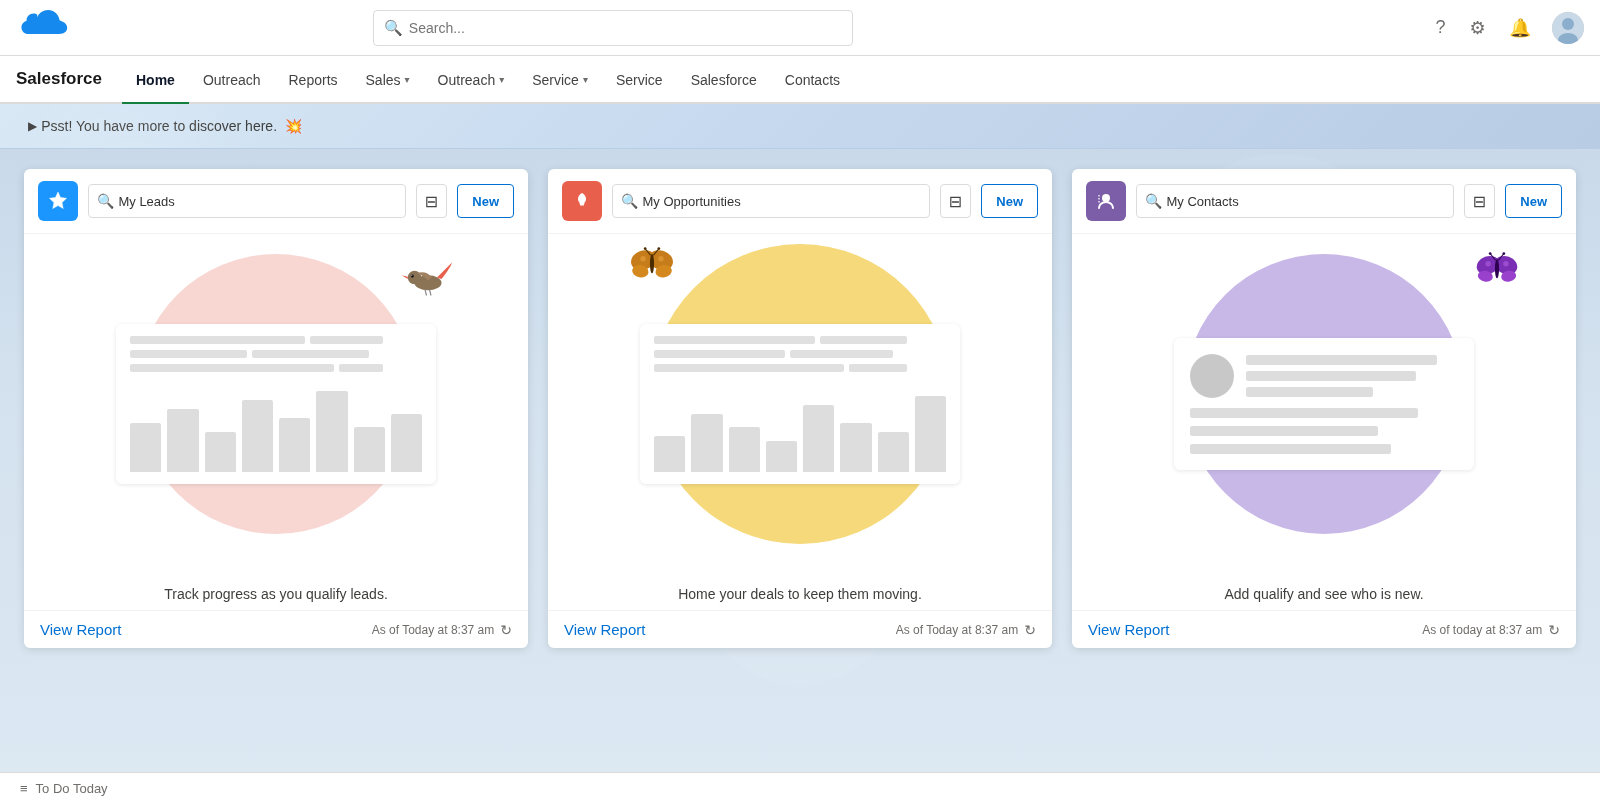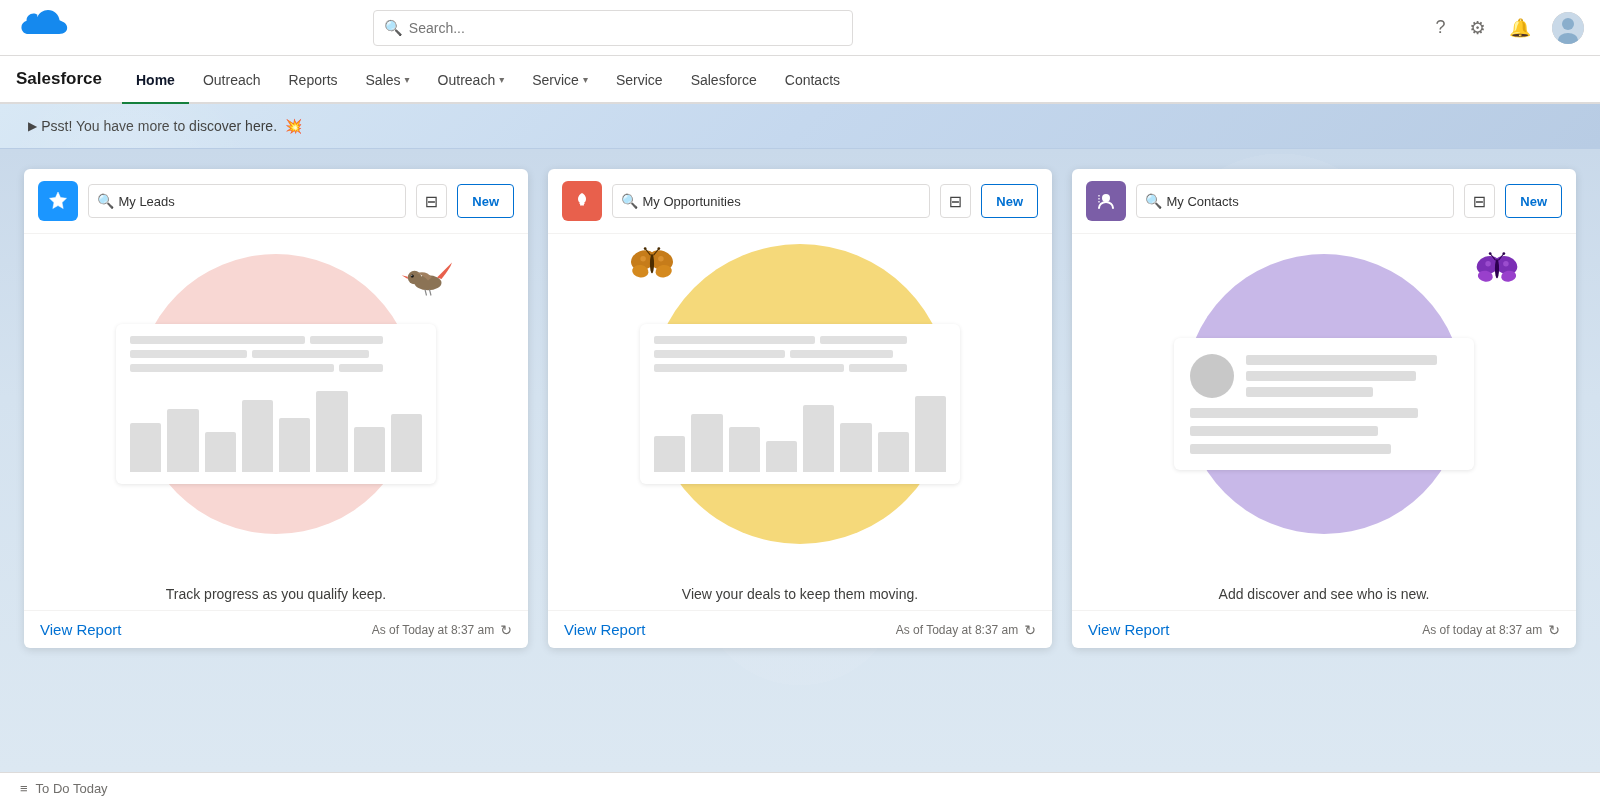--- a/index.html
+++ b/index.html
@@ -540,21 +540,21 @@
             <div class="chart-bar" style="height:70%;"></div>
             <div class="chart-bar" style="height:45%;"></div>
             <div class="chart-bar" style="height:80%;"></div>
             <div class="chart-bar bar-accent" style="height:60%;"></div>
             <div class="chart-bar" style="height:90%;"></div>
             <div class="chart-bar" style="height:50%;"></div>
             <div class="chart-bar" style="height:65%;"></div>
           </div>
         </div>
       </div>
-      <div class="card-desc">Track progress as you qualify keep.</div>
+      <div class="card-desc">Track progress as you qualify leads.</div>
       <div class="card-footer">
         <a class="view-report-link">View Report</a>
         <div class="card-footer-meta">
           <span>As of Today at 8:37 am</span>
           <span class="refresh-icon">↻</span>
         </div>
       </div>
     </div>
 
     <div class="card">
@@ -616,21 +616,21 @@
             <div class="chart-bar" style="height:65%;"></div>
             <div class="chart-bar" style="height:50%;"></div>
             <div class="chart-bar" style="height:35%;"></div>
             <div class="chart-bar" style="height:75%;"></div>
             <div class="chart-bar" style="height:55%;"></div>
             <div class="chart-bar" style="height:45%;"></div>
             <div class="chart-bar" style="height:85%;"></div>
           </div>
         </div>
       </div>
-      <div class="card-desc">View your deals to keep them moving.</div>
+      <div class="card-desc">Home your deals to keep them moving.</div>
       <div class="card-footer">
         <a class="view-report-link">View Report</a>
         <div class="card-footer-meta">
           <span>As of Today at 8:37 am</span>
           <span class="refresh-icon">↻</span>
         </div>
       </div>
     </div>
 
     <div class="card">
@@ -679,21 +679,21 @@
               <div class="contact-line contact-line-short"></div>
             </div>
           </div>
           <div class="contact-lines" style="gap:8px;">
             <div class="contact-line" style="width:85%;height:10px;"></div>
             <div class="contact-line" style="width:70%;height:10px;"></div>
             <div class="contact-line" style="width:75%;height:10px;"></div>
           </div>
         </div>
       </div>
-      <div class="card-desc">Add discover and see who is new.</div>
+      <div class="card-desc">Add qualify and see who is new.</div>
       <div class="card-footer">
         <a class="view-report-link">View Report</a>
         <div class="card-footer-meta">
           <span>As of today at 8:37 am</span>
           <span class="refresh-icon">↻</span>
         </div>
       </div>
     </div>
 
   </div>

